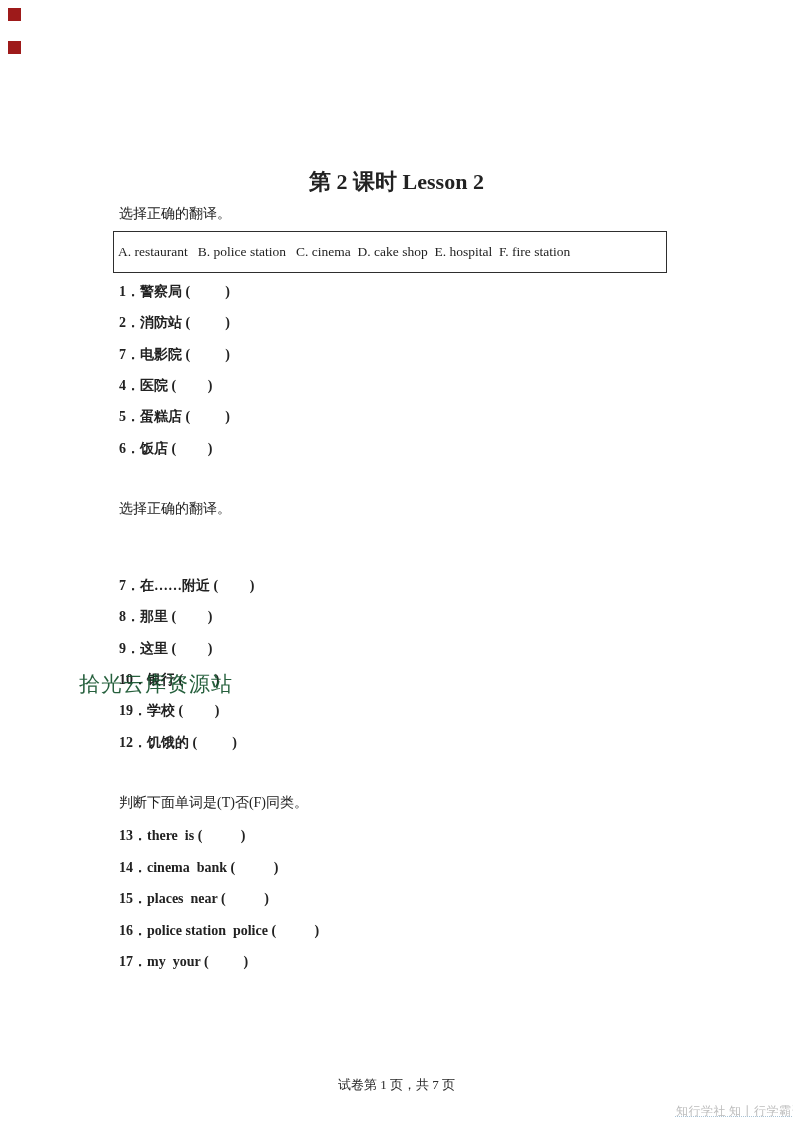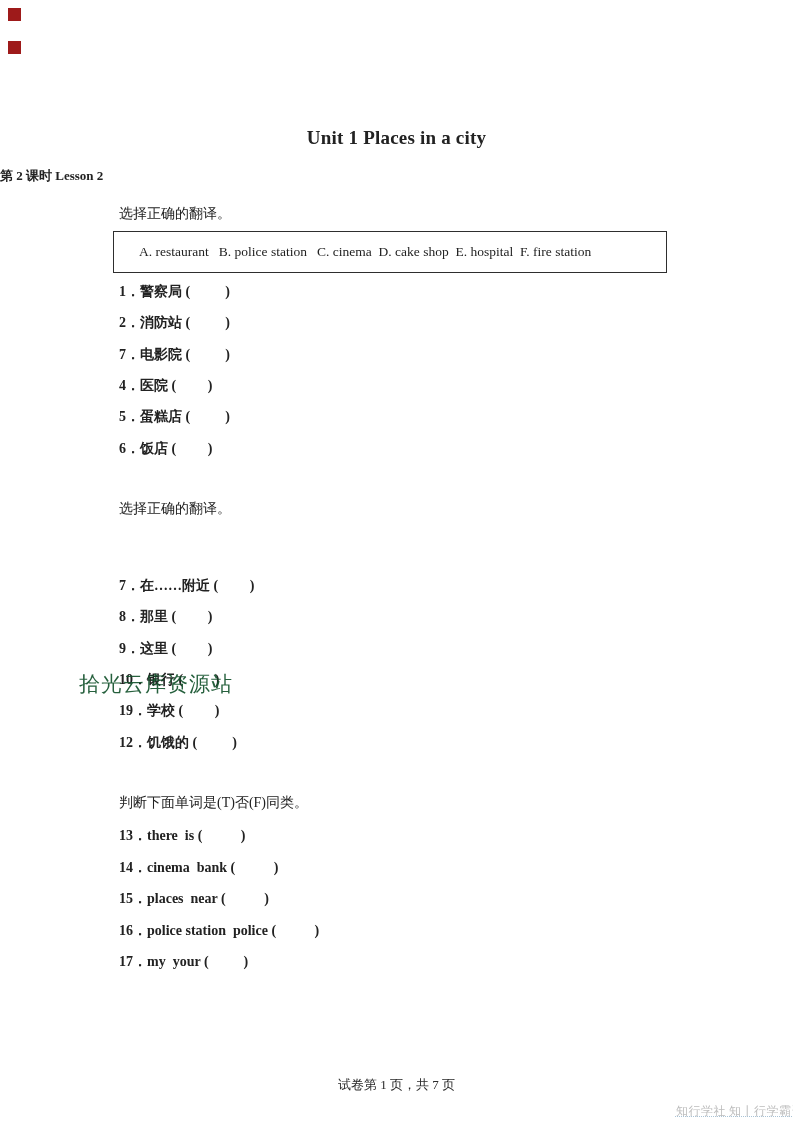--- a/index.html
+++ b/index.html
@@ -14,33 +14,33 @@
     overflow: hidden;
   }
   .abs { position: absolute; }
   .title {
     left: 0; top: 127px; width: 100%;
     text-align: center; font-weight: 700; font-size: 19px;
     letter-spacing: 0.2px;
   }
   .subtitle {
     left: 0; top: 167px; width: 100%;
-    font-weight: 700; font-size: 13px;
+    text-align: center; font-weight: 700; font-size: 22px;
   }
   .instr {
     left: 119px; font-size: 14px; white-space: pre;
   }
   .item {
     left: 119px; font-size: 14px; white-space: pre; font-weight: bold;
   }
   .bank {
     left: 113px;
     border: 1px solid #2e2e2e;
     display: flex; align-items: center;
-    padding-left: 25px;
+    padding-left: 4px;
     font-size: 13.5px; white-space: pre;
     box-sizing: border-box;
     background: #ffffff;
   }
   .bank1 { top: 231px; width: 554px; height: 42px; }
   .bank2 { top: 523px; width: 332px; height: 43px; }
   .site-watermark {
     left: 79px; top: 670px;
     font-family: "DejaVu Sans", "Liberation Sans", sans-serif;
     font-weight: 400; font-size: 21px;
@@ -73,21 +73,20 @@
   }
 </style>
 </head>
 <body>
 
 <div class="page">
 
   <div class="abs corner-mark cm1"></div>
   <div class="abs corner-mark cm2"></div>
 
-  <div class="abs title">Unit 1 Places in a city</div>
   <div class="abs subtitle">第 2 课时  Lesson 2</div>
 
   <div class="abs instr" style="top:205px">选择正确的翻译。</div>
   <div class="abs bank bank1">
     <span>A. restaurant   B. police station   C. cinema  D. cake shop  E. hospital  F. fire station</span>
   </div>
   <div class="abs item" style="top:283px">1．警察局 (          )</div>
   <div class="abs item" style="top:314px">2．消防站 (          )</div>
   <div class="abs item" style="top:346px">7．电影院 (          )</div>
   <div class="abs item" style="top:377px">4．医院 (         )</div>

